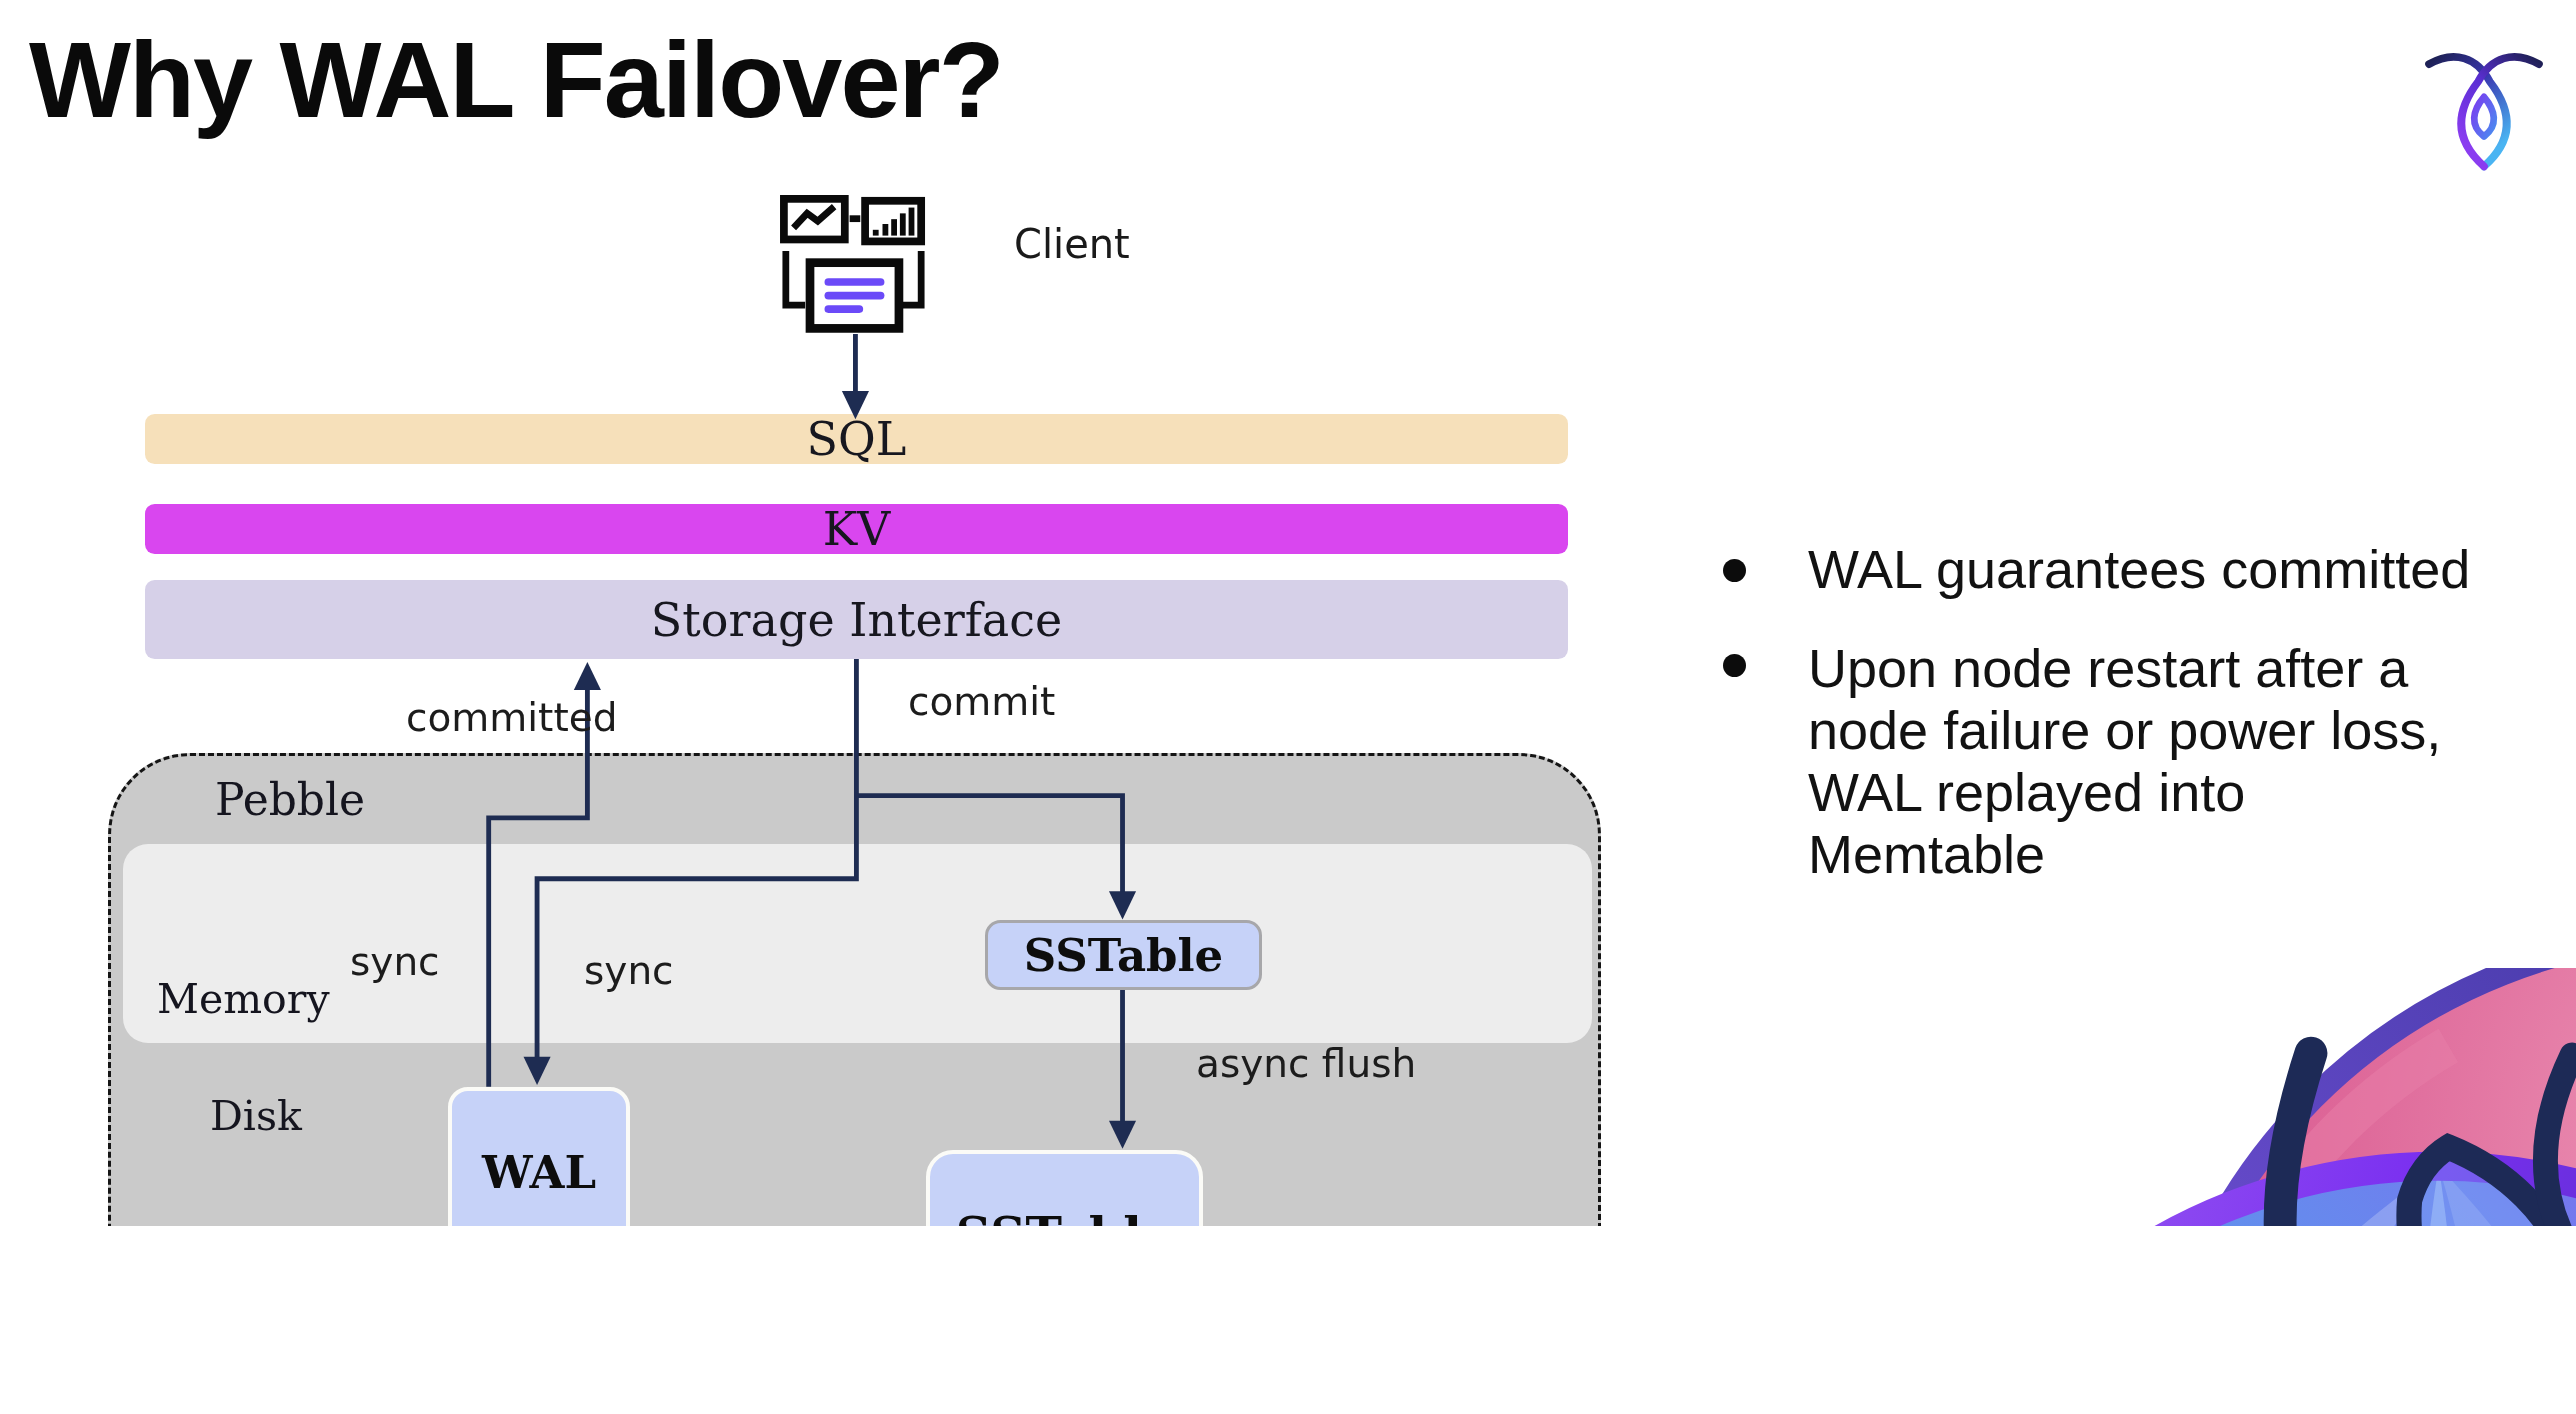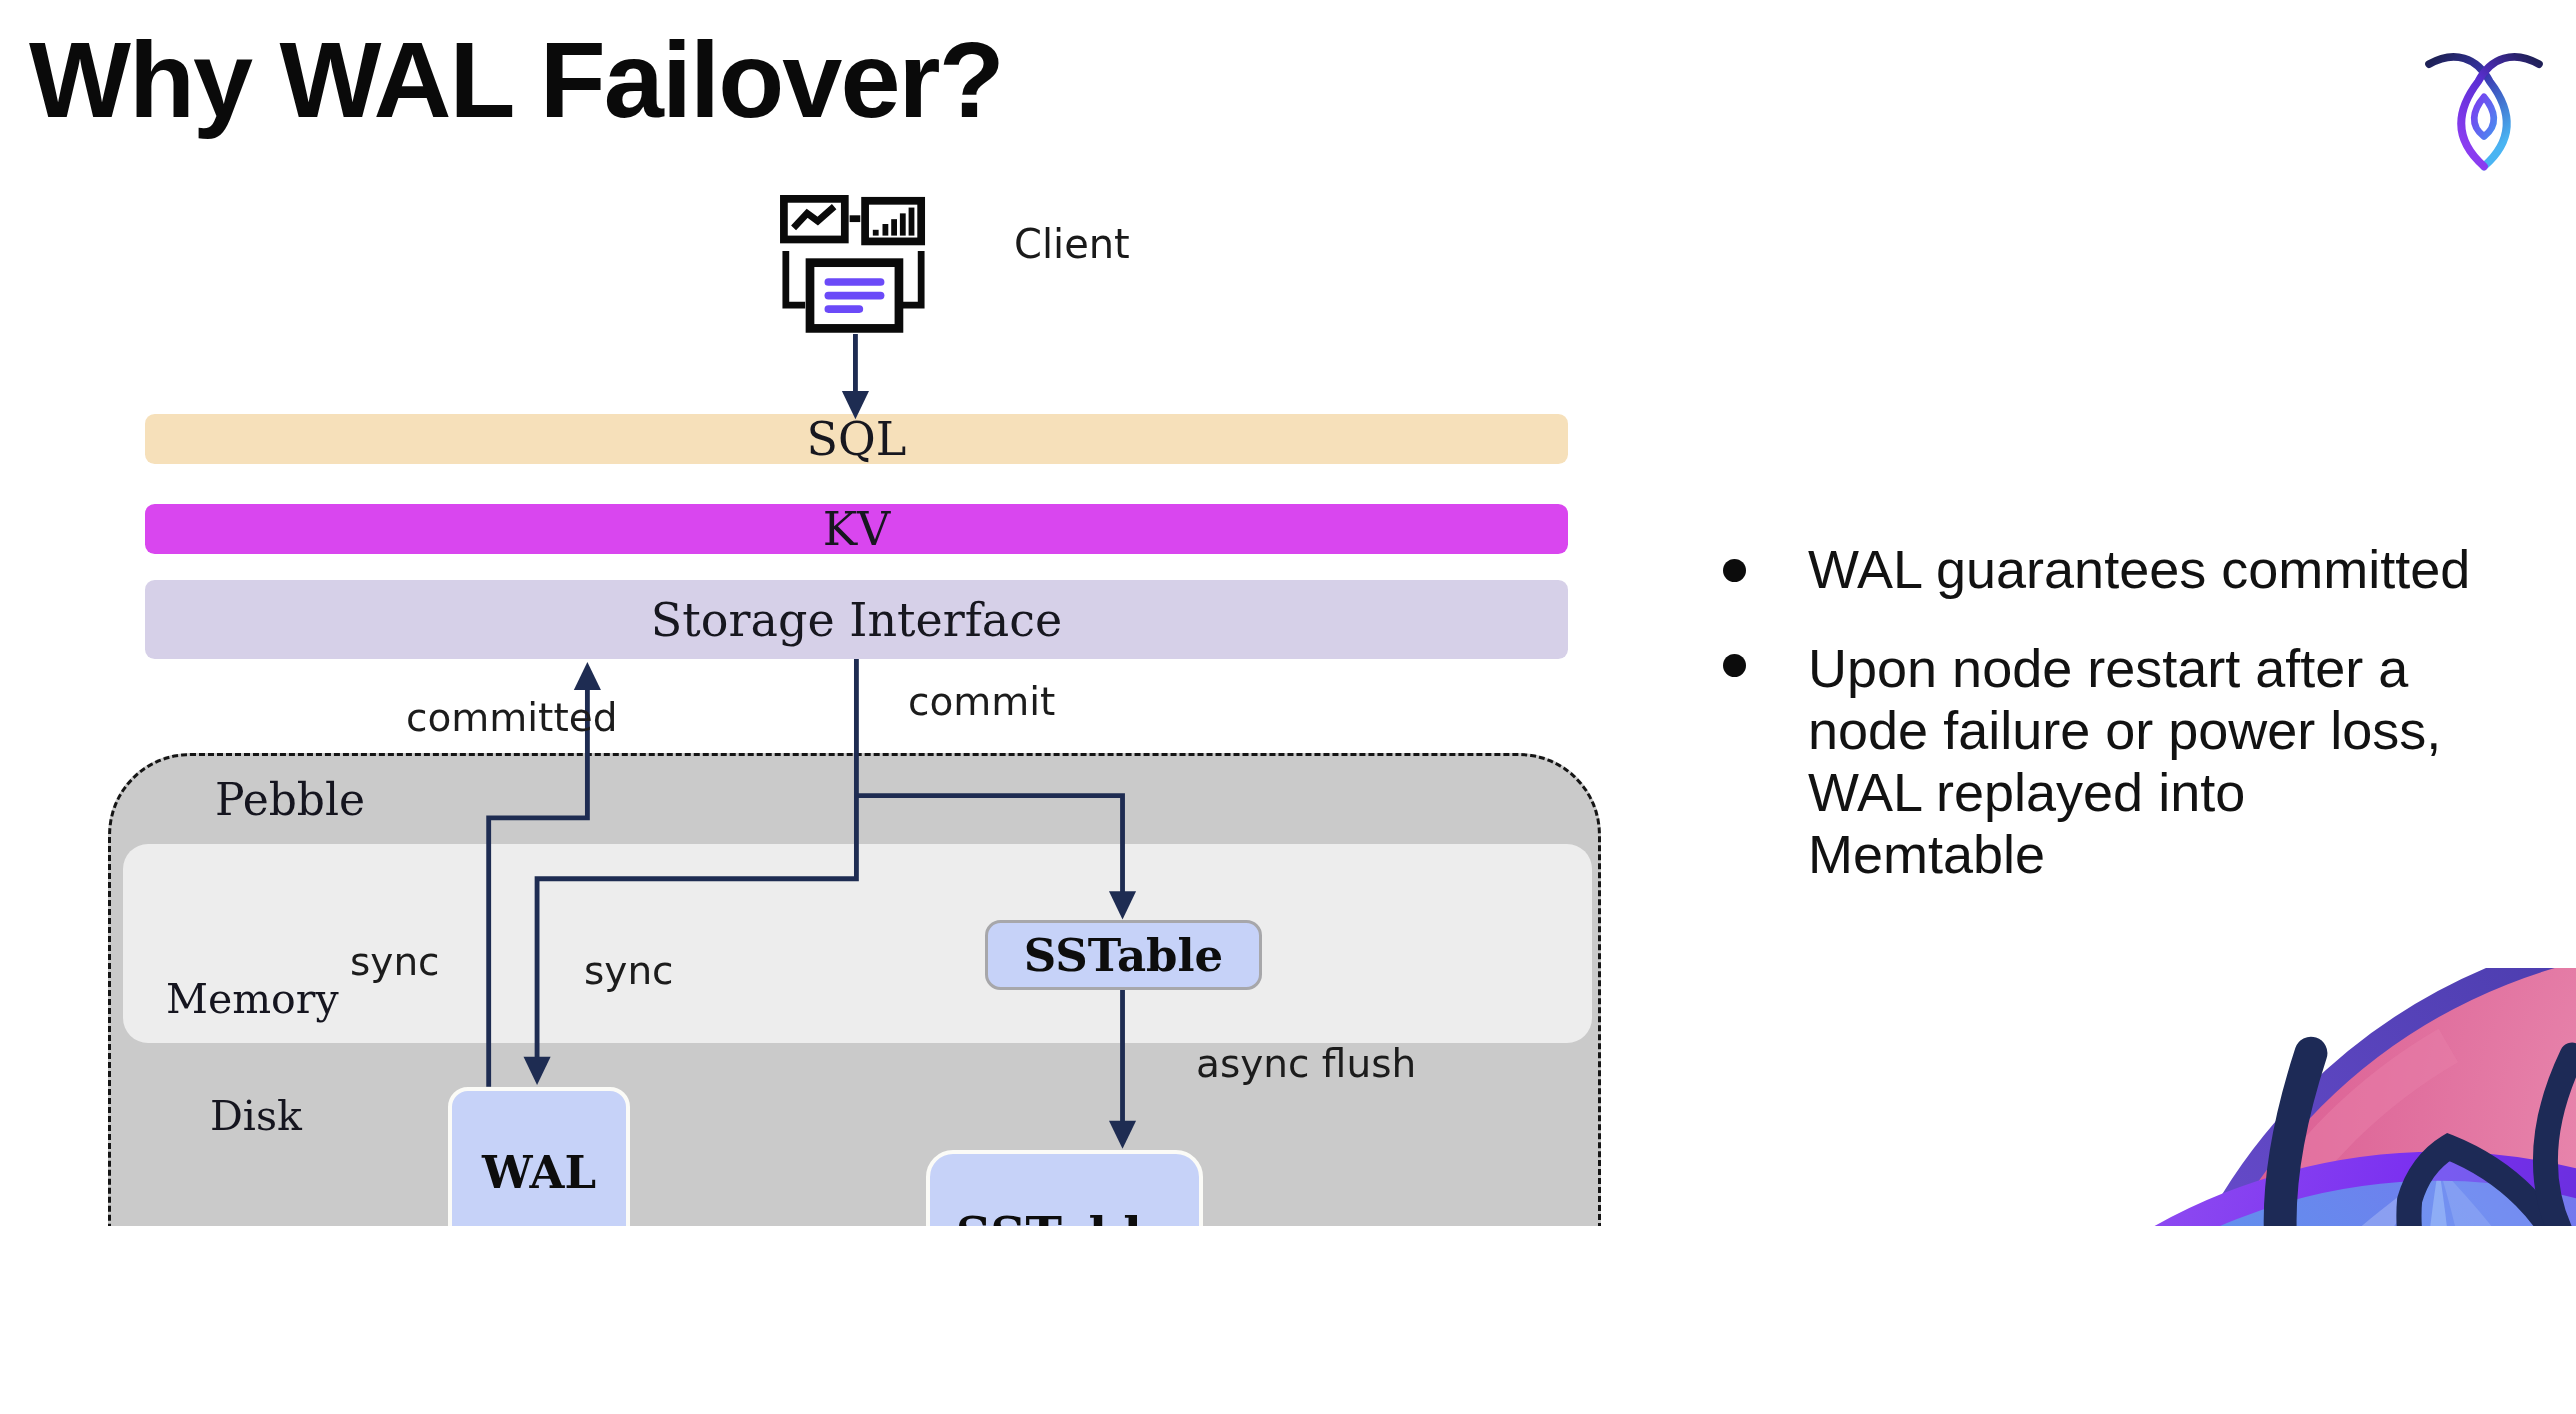--- a/index.html
+++ b/index.html
@@ -22,21 +22,21 @@
   .layer-kv{top:504px;height:50px;background:#d946ef;}
   .layer-storage{top:580px;height:79px;background:#d6d0e8;}
 
   
   .pebble{position:absolute;left:108px;top:753px;width:1493px;height:677px;
           background:#cacaca;border:3.9px dashed #151515;border-radius:82px;box-sizing:border-box;}
   .memory-band{position:absolute;left:123px;top:844px;width:1469px;height:199px;
                background:#ededed;border-radius:25px;}
   .pebble-label{position:absolute;left:215px;top:774px;font-size:44px;color:#15151f;
                 font-family:"DejaVu Serif","Liberation Serif",serif;}
-  .memory-label{position:absolute;left:166px;top:975px;font-size:41px;color:#15151f;
+  .memory-label{position:absolute;left:157px;top:975px;font-size:41px;color:#15151f;
                 font-family:"DejaVu Serif","Liberation Serif",serif;}
   .disk-label{position:absolute;left:210px;top:1092px;font-size:41px;color:#15151f;
               font-family:"DejaVu Serif","Liberation Serif",serif;}
 
   
   .edge-label{position:absolute;font-size:39px;color:#1c1c1c;font-family:"DejaVu Sans",sans-serif;}
   .lbl-committed{left:406px;top:695px;}
   .lbl-commit{left:908px;top:679px;}
   .lbl-sync-left{left:350px;top:939px;}
   .lbl-sync-right{left:584px;top:948px;}

